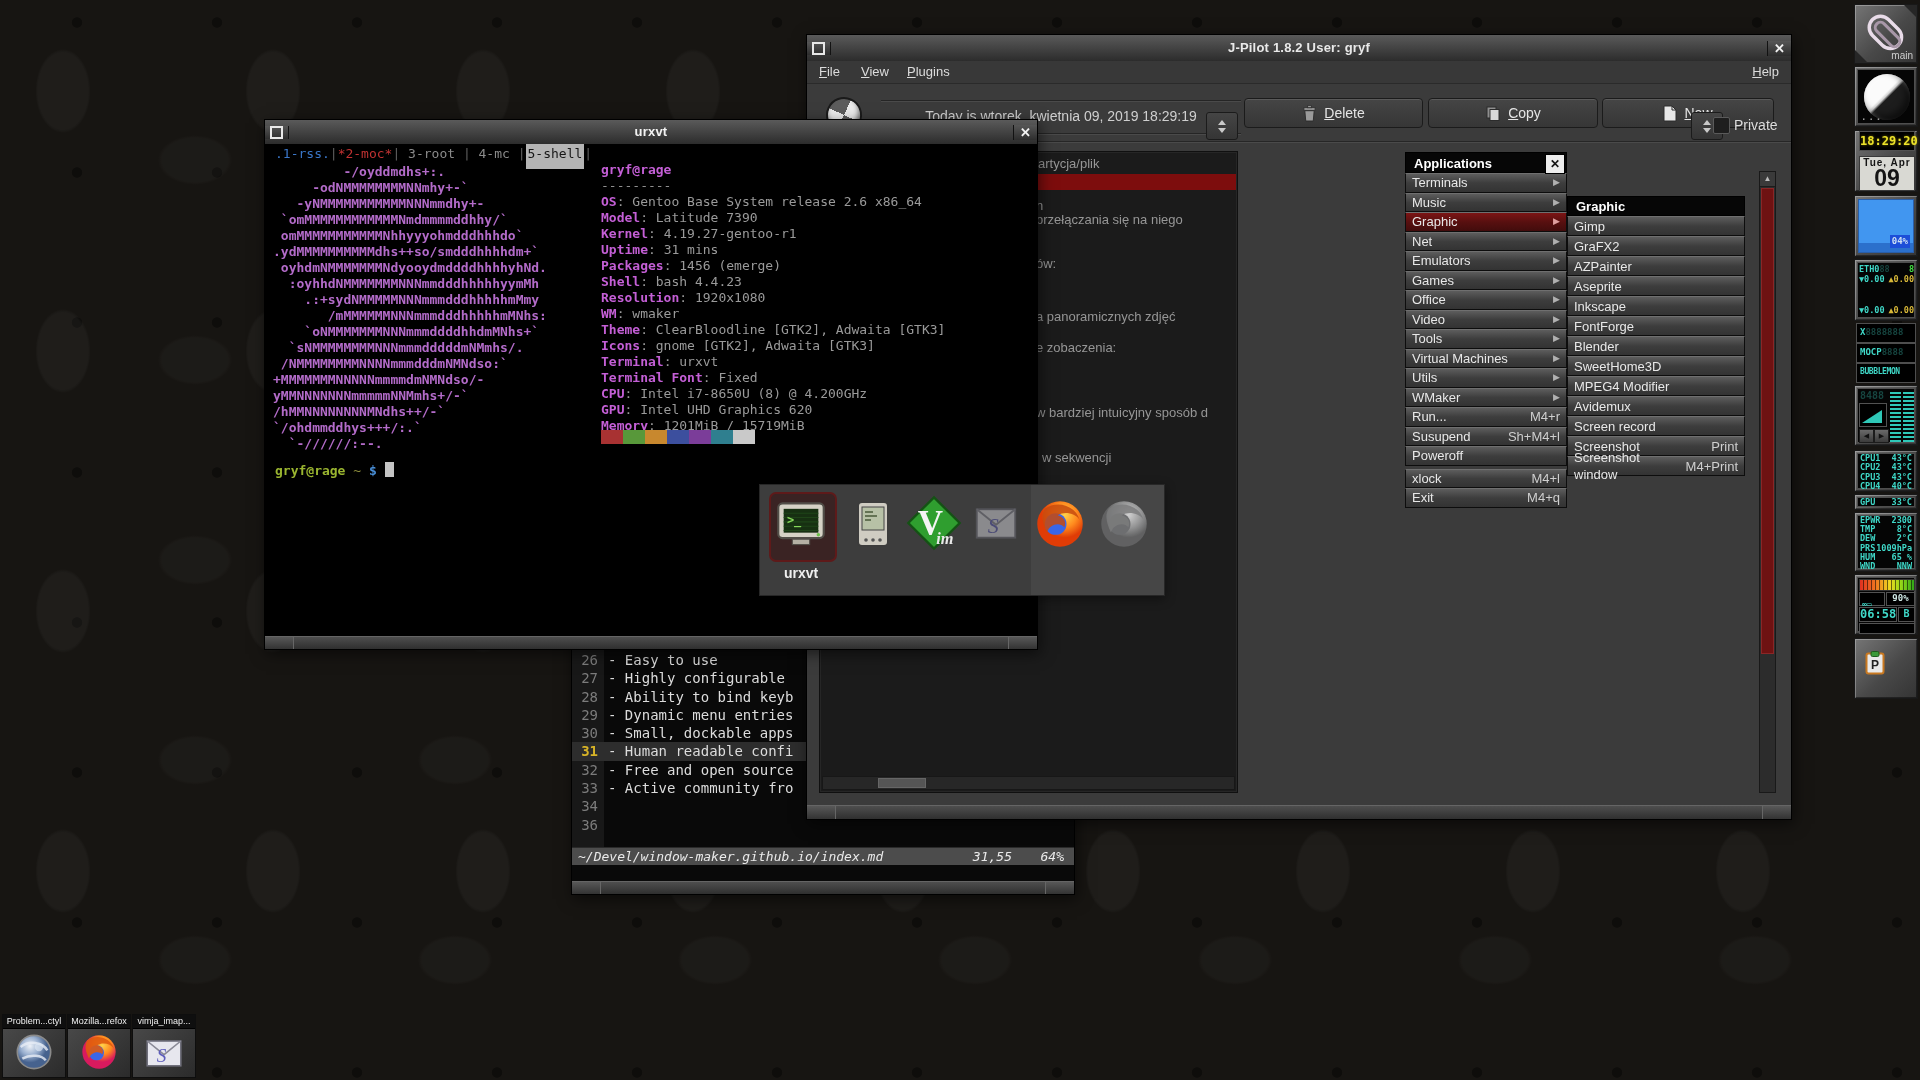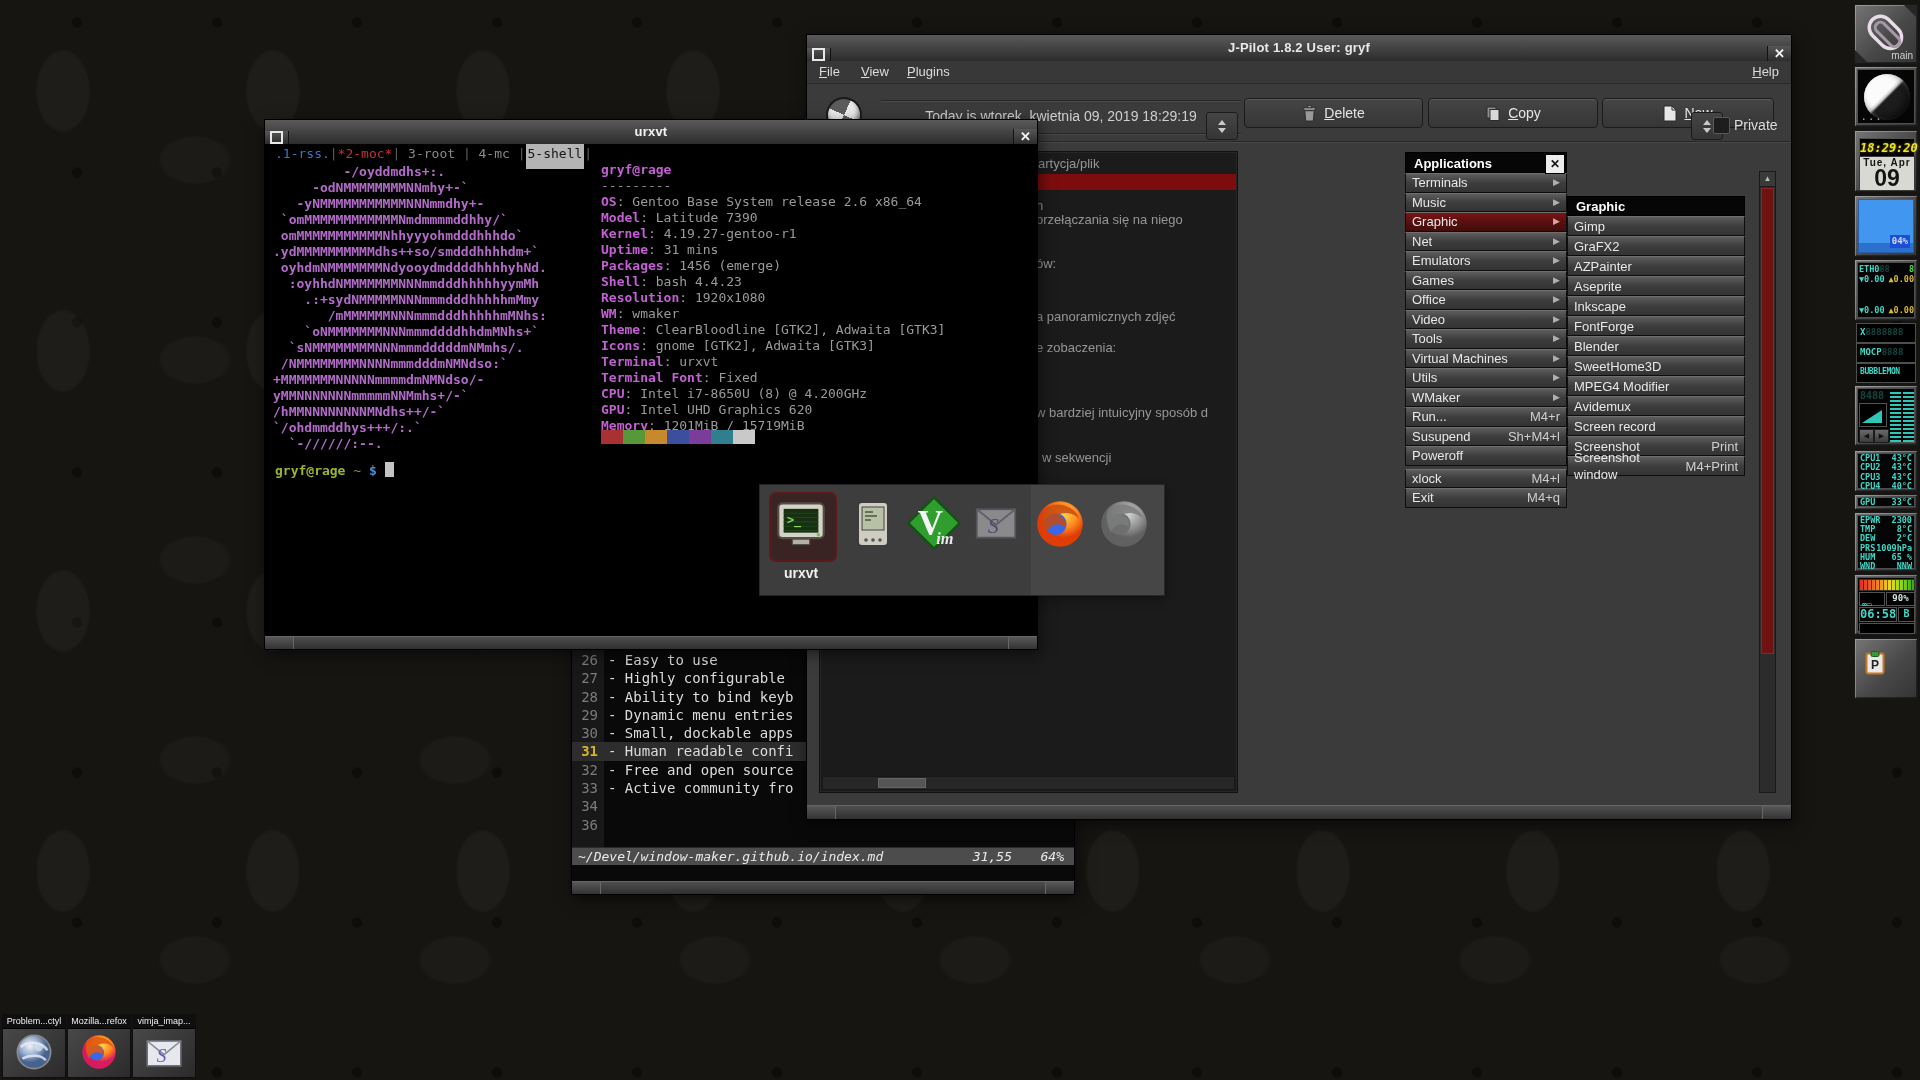--- a/index.html
+++ b/index.html
@@ -6,21 +6,21 @@
   #screen{position:relative;width:1920px;height:1080px;overflow:hidden;
     background-color:#171512;
     background-image:
       radial-gradient(ellipse 46px 70px at 30% 35%, rgba(255,255,255,0.035) 0 55%, transparent 60%),
       radial-gradient(ellipse 60px 40px at 75% 80%, rgba(255,255,255,0.025) 0 55%, transparent 62%),
       radial-gradient(circle 8px at 55% 15%, rgba(0,0,0,0.4) 0 60%, transparent 70%);
     background-size:210px 260px, 260px 200px, 140px 150px;
     font-family:"Liberation Sans",sans-serif;}
   
   .win{position:absolute;border:1px solid #000;box-shadow:2px 4px 14px rgba(0,0,0,.55);}
-  .tbar{position:absolute;top:0;left:0;right:0;height:24px;background:linear-gradient(#5a5a5a,#2c2c2c);border-bottom:1px solid #0a0a0a;display:flex;align-items:flex-end;}
+  .tbar{position:absolute;top:0;left:0;right:0;height:24px;background:linear-gradient(#5a5a5a,#2c2c2c);border-bottom:1px solid #0a0a0a;display:flex;align-items:center;}
   .tbtn{width:23px;display:flex;align-items:center;justify-content:center;background:linear-gradient(#565656,#2d2d2d);border-right:1px solid #121212;cursor:pointer;}
   .tbtn.r{border-right:none;border-left:1px solid #121212;}
   .sqico{width:9px;height:9px;border:2px solid #e8e8e8;}
   .xico{color:#f2f2f2;font:bold 13px "Liberation Sans",sans-serif;}
   .ttext{flex:1;text-align:center;color:#f2f2f2;font:bold 13px/24px "Liberation Sans",sans-serif;letter-spacing:.2px;}
   .rsz{position:absolute;left:0;right:0;bottom:0;height:12px;background:linear-gradient(#4e4e4e,#2f2f2f);border-top:1px solid #656565;}
   .rsz .gl{position:absolute;left:0;top:0;bottom:0;width:28px;border-right:1px solid #666;background:linear-gradient(#585858,#333);}
   .rsz .gr{position:absolute;right:0;top:0;bottom:0;width:28px;border-left:1px solid #666;background:linear-gradient(#585858,#333);}
   
   #jpilot{left:806px;top:34px;width:984px;height:784px;background:#3b3b3b;z-index:20;}
@@ -506,21 +506,21 @@
     <div class="cliplabel">main</div>
   </div>
 
   <div class="tile" style="top:66px;height:61px;">
     <div class="blackface"></div>
     <div class="sphere"></div>
     <div class="dots3">...</div>
   </div>
 
   <div class="tile" style="top:130px;height:62px;">
-    <div class="lcdbox clocklcd" style="left:4px;top:7px;width:54px;height:18px;font-style:italic;">18:29:20</div>
+    <div class="lcdbox clocklcd" style="left:4px;top:0;width:54px;height:18px;">18:29:20</div>
     <div class="calface">
       <div class="calday">Tue, Apr</div>
       <div class="caldate">09</div>
     </div>
   </div>
 
   <div class="tile" style="top:195px;height:62px;">
     <div class="bluface">
       <div class="blustrip"></div>
       <div class="blupct">04%</div>

